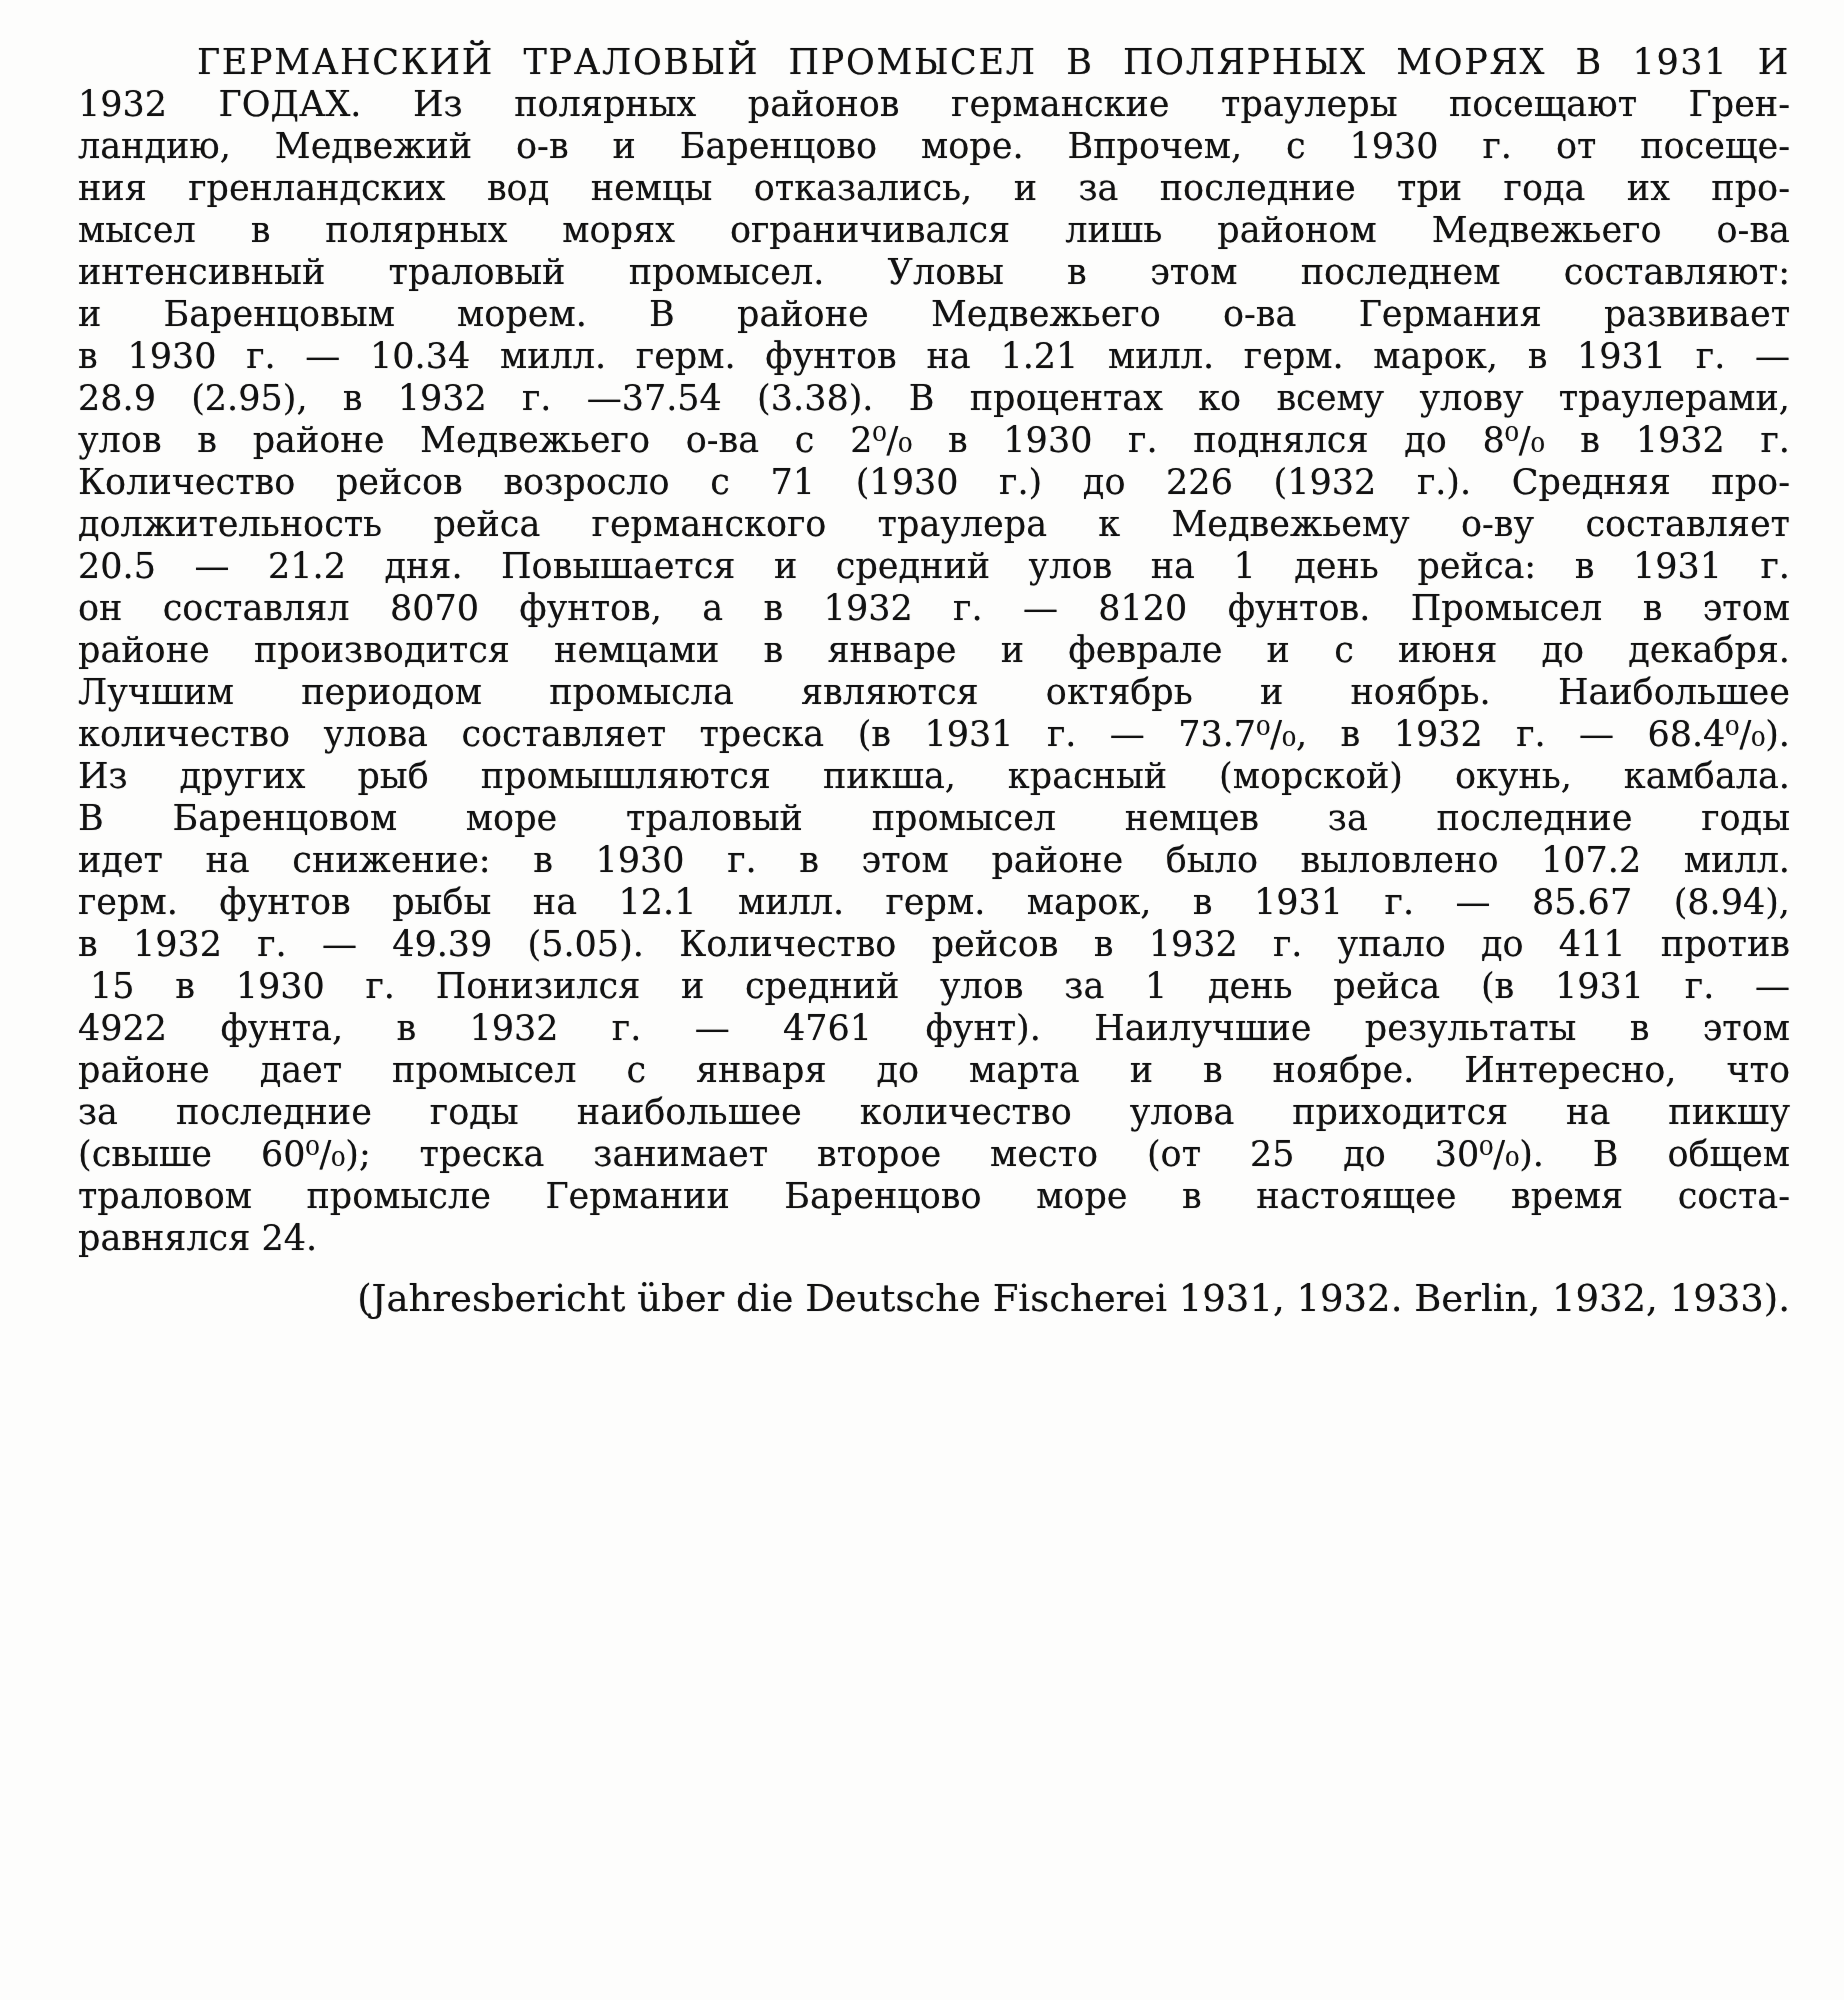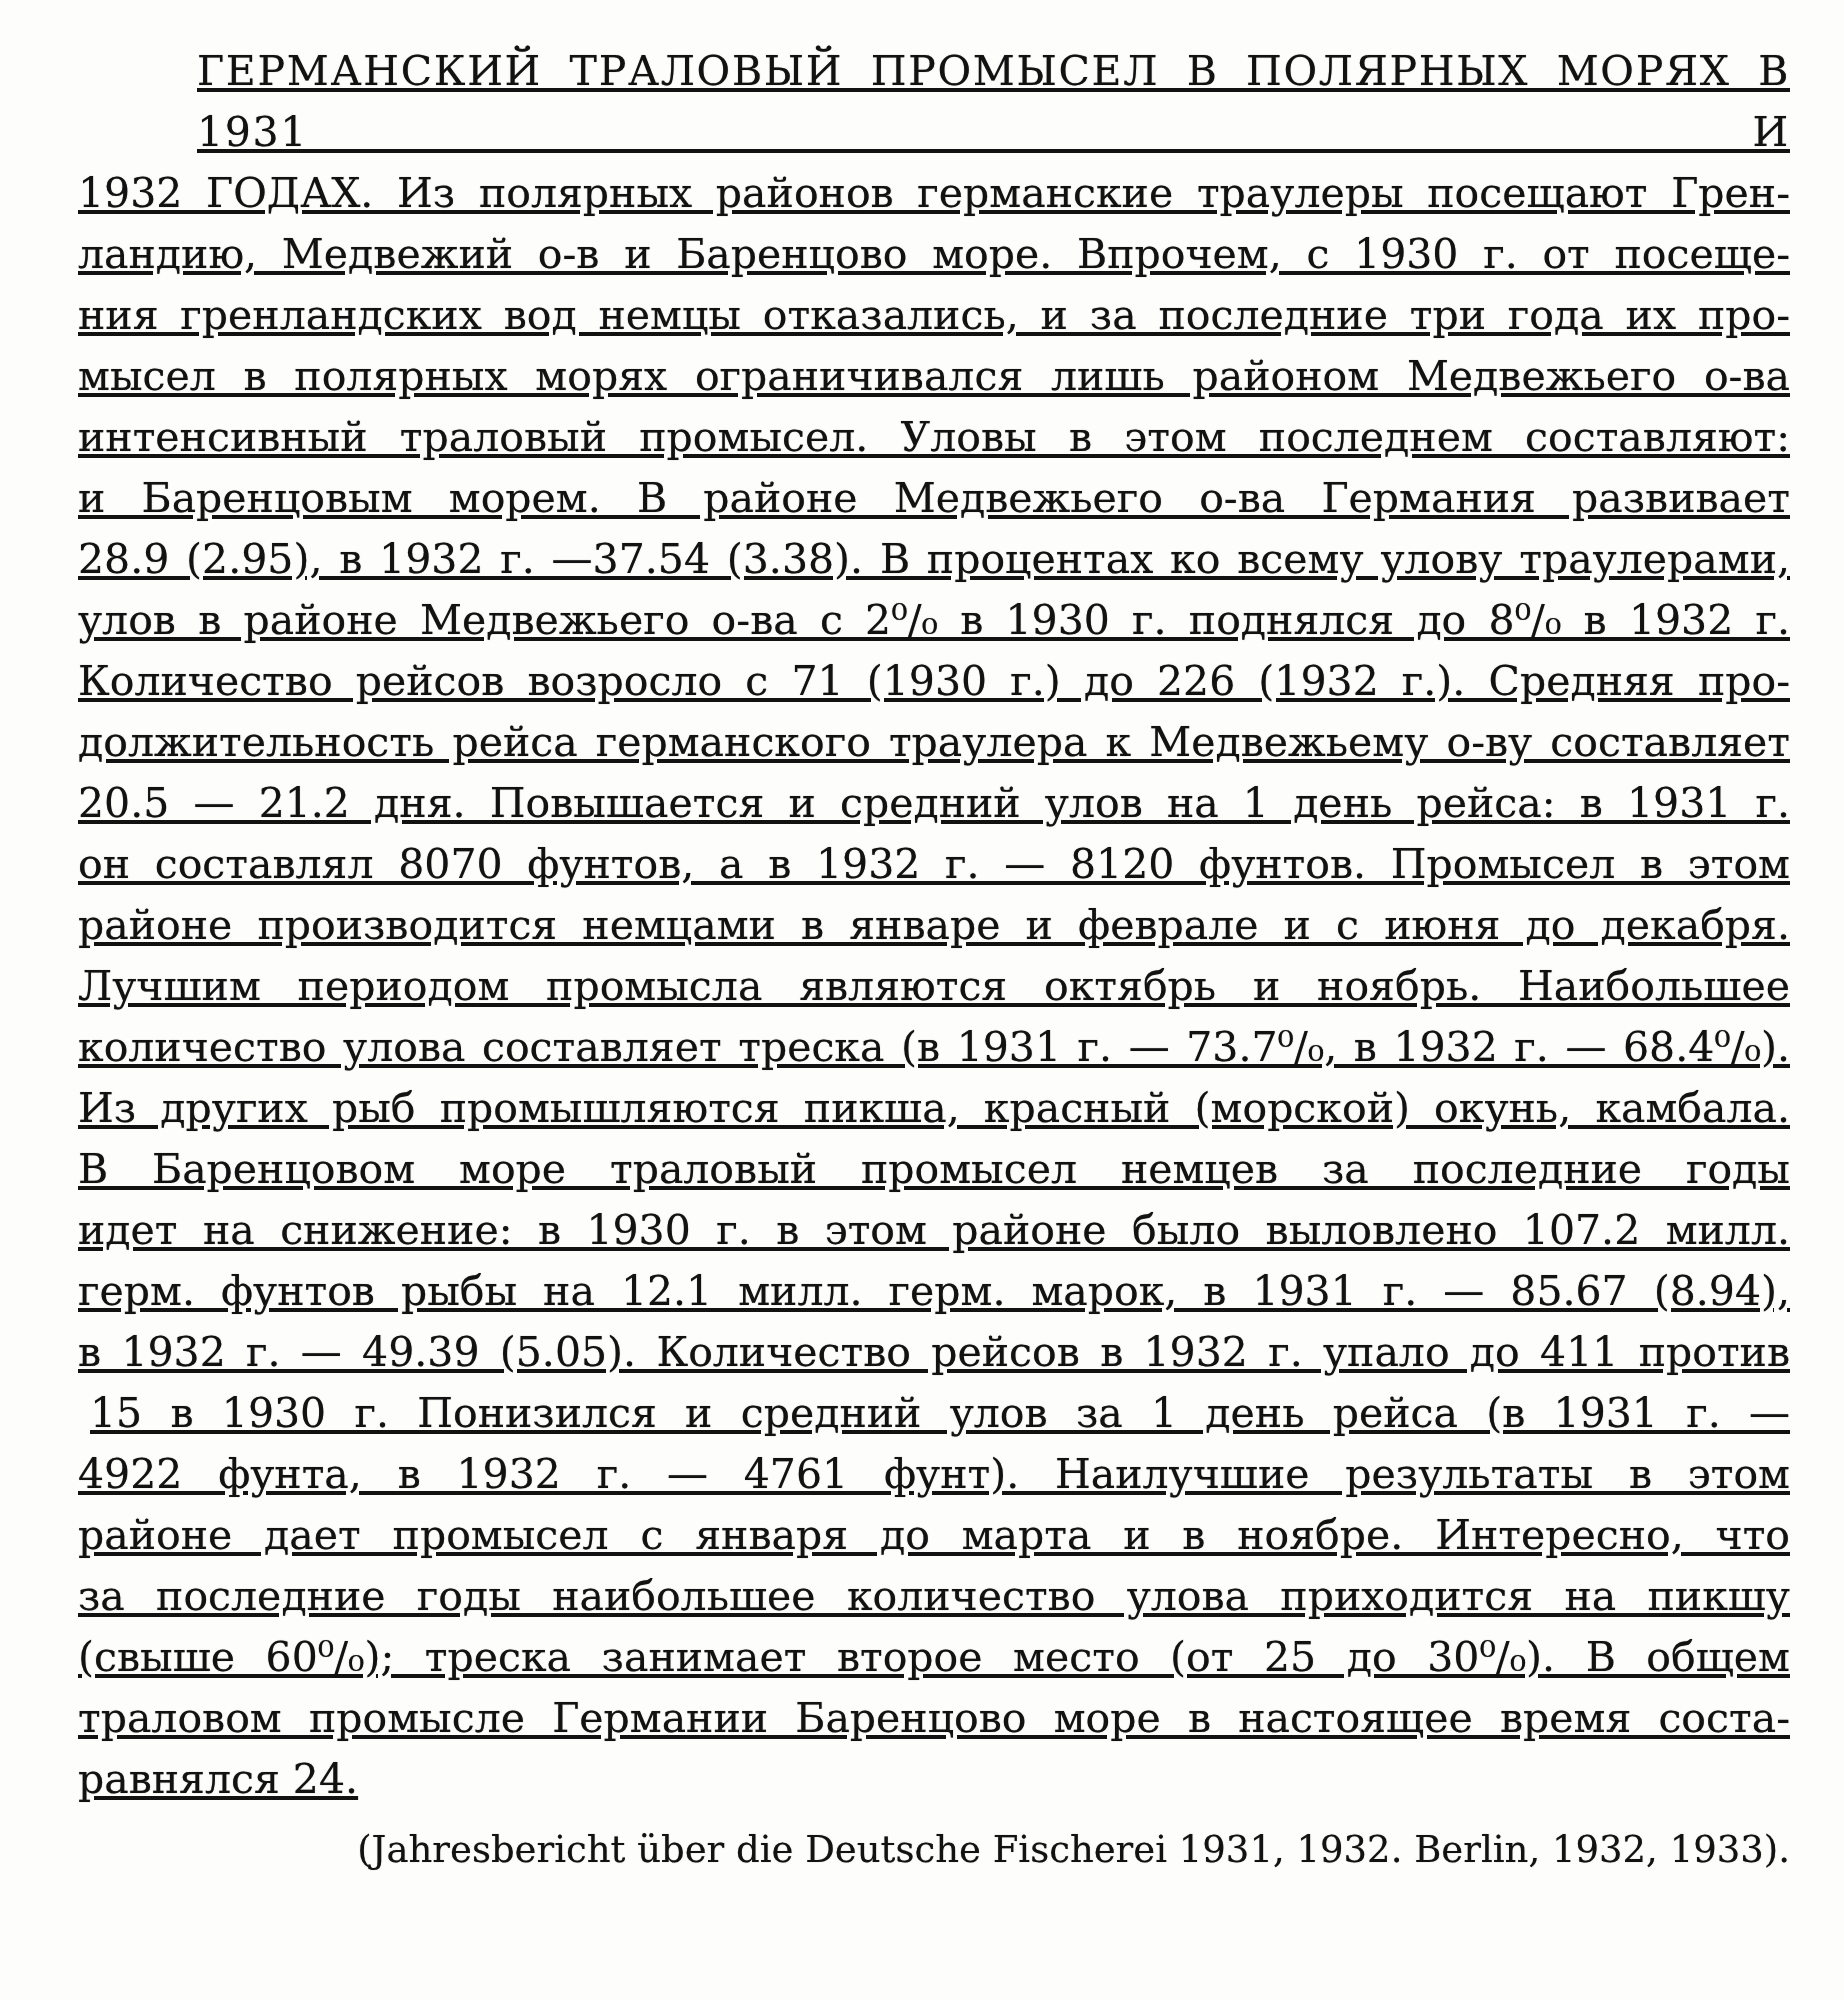--- a/index.html
+++ b/index.html
@@ -16,28 +16,27 @@
     font-family: "DejaVu Serif", "Liberation Serif", serif;
     color: #121212;
   }
   .text-block {
     position: absolute;
     top: 41px;
     left: 78px;
     width: 1712px;
   }
   .line {
-    font-size: 41px;
-    line-height: 61px;
+    font-size: 35px;
+    line-height: 42px;
     text-align: justify;
     text-align-last: justify;
     text-justify: inter-word;
     white-space: normal;
     text-shadow: 0 0 0.9px rgba(0,0,0,0.55);
-    text-decoration: underline;
   }
   .line.first-line {
     padding-left: 119px;
     letter-spacing: 1.7px;
   }
   .line.small-indent {
     padding-left: 12px;
   }
   .line.last {
     text-align: center;
@@ -57,20 +56,21 @@
 
 <div class="page">
   <div class="text-block">
     <div class="line first-line">ГЕРМАНСКИЙ ТРАЛОВЫЙ ПРОМЫСЕЛ В ПОЛЯРНЫХ МОРЯХ В 1931 И</div>
     <div class="line">1932 ГОДАХ. Из полярных районов германские траулеры посещают Грен-</div>
     <div class="line">ландию, Медвежий о-в и Баренцово море. Впрочем, с 1930 г. от посеще-</div>
     <div class="line">ния гренландских вод немцы отказались, и за последние три года их про-</div>
     <div class="line">мысел в полярных морях ограничивался лишь районом Медвежьего о-ва</div>
     <div class="line">интенсивный траловый промысел. Уловы в этом последнем составляют:</div>
     <div class="line">и Баренцовым морем. В районе Медвежьего о-ва Германия развивает</div>
+    <div class="line">в 1930 г. — 10.34 милл. герм. фунтов на 1.21 милл. герм. марок, в 1931 г. —</div>
     <div class="line">28.9 (2.95), в 1932 г. —37.54 (3.38). В процентах ко всему улову траулерами,</div>
     <div class="line">улов в районе Медвежьего о-ва с 2⁰/₀ в 1930 г. поднялся до 8⁰/₀ в 1932 г.</div>
     <div class="line">Количество рейсов возросло с 71 (1930 г.) до 226 (1932 г.). Средняя про-</div>
     <div class="line">должительность рейса германского траулера к Медвежьему о-ву составляет</div>
     <div class="line">20.5 — 21.2 дня. Повышается и средний улов на 1 день рейса: в 1931 г.</div>
     <div class="line">он составлял 8070 фунтов, а в 1932 г. — 8120 фунтов. Промысел в этом</div>
     <div class="line">районе производится немцами в январе и феврале и с июня до декабря.</div>
     <div class="line">Лучшим периодом промысла являются октябрь и ноябрь. Наибольшее</div>
     <div class="line">количество улова составляет треска (в 1931 г. — 73.7⁰/₀, в 1932 г. — 68.4⁰/₀).</div>
     <div class="line">Из других рыб промышляются пикша, красный (морской) окунь, камбала.</div>

